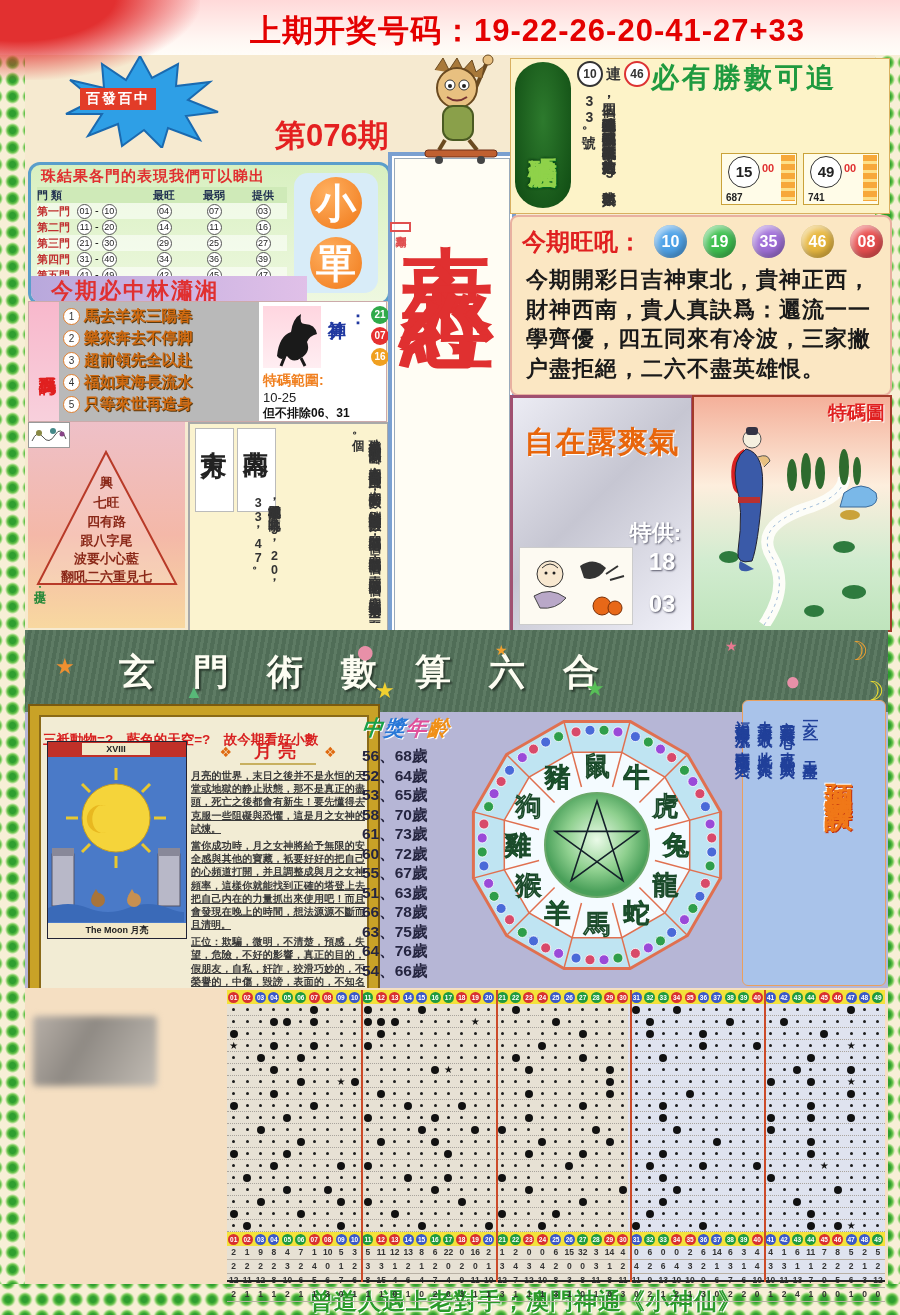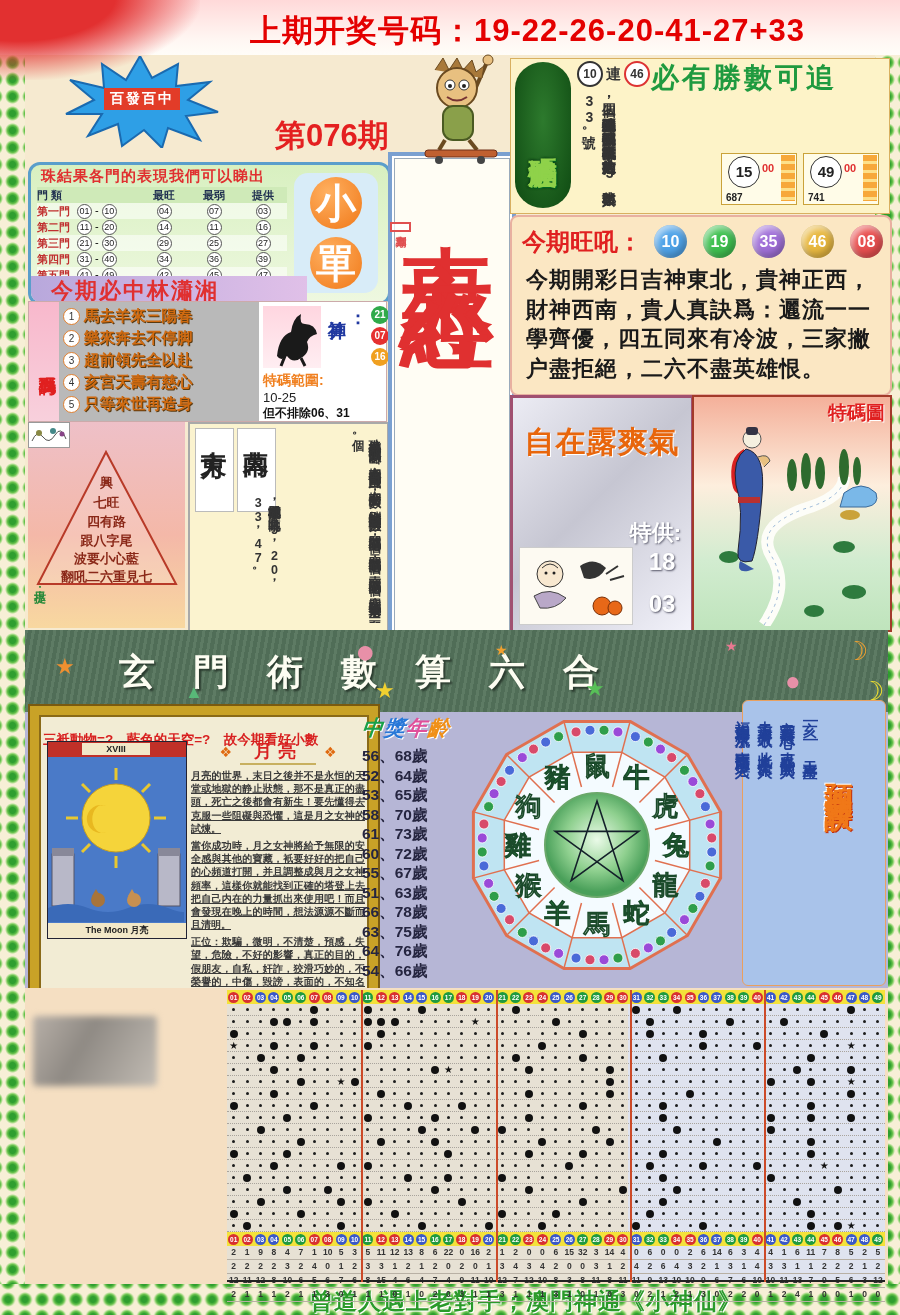--- a/index.html
+++ b/index.html
@@ -11,21 +11,21 @@
   
   #hdr{left:0;top:0;width:900px;height:55px;background:linear-gradient(180deg,#ffd9d9,#fff6f2 70%,#fffdf8);}
   #hdr .blob{position:absolute;left:-60px;top:-40px;width:260px;height:120px;background:radial-gradient(ellipse at 30% 30%, #e23030 0 38%, rgba(226,48,48,0) 72%);}
   #hdr .t{position:absolute;left:250px;top:10px;font-size:31px;font-weight:bold;color:#e40000;letter-spacing:1px;font-family:"Liberation Sans",sans-serif;}
   
   .b-left{left:0;top:0;width:25px;height:1315px;}
   .b-right{left:875px;top:0;width:25px;height:1315px;}
   .b-bottom{left:0;top:1284px;width:900px;height:31px;}
   
   #burst{left:60px;top:56px;width:160px;height:92px;}
-  #burst .lbl{position:absolute;left:44px;top:32px;background:#e23c28;color:#fff;font-size:14px;font-weight:bold;padding:2px 6px;letter-spacing:2px;}
+  #burst .lbl{position:absolute;left:20px;top:32px;background:#e23c28;color:#fff;font-size:14px;font-weight:bold;padding:2px 6px;letter-spacing:2px;}
   #issue{left:275px;top:115px;font-size:31px;font-weight:bold;color:#e42020;}
   #monkey{left:395px;top:52px;width:130px;height:112px;z-index:5;}
   
   #anbox{left:28px;top:162px;width:357px;height:137px;border:3px solid #5a9ecb;border-radius:12px;background:linear-gradient(180deg,#d8f0c0,#eef8e0);overflow:hidden;}
   #anbox .ti{color:#e03030;font-weight:bold;font-size:15px;padding:2px 0 0 10px;letter-spacing:1px;}
   #antab{position:absolute;left:6px;top:22px;width:250px;}
   #antab .r{display:grid;grid-template-columns:40px 62px 50px 50px 48px;align-items:center;height:16px;font-size:11px;}
   #antab .hd{font-weight:bold;color:#203050;background:#cfeab8;}
   #antab .r:nth-child(even){background:rgba(255,255,255,.55);}
   #antab .g{color:#c03030;font-weight:bold;}
@@ -248,21 +248,21 @@
         <div class="l">
           <span class="n">2</span>
           <span class="tx">樂來奔去不停脚</span>
         </div>
         <div class="l">
           <span class="n">3</span>
           <span class="tx">超前領先全以赴</span>
         </div>
         <div class="l">
           <span class="n">4</span>
-          <span class="tx">亥宮天壽有慈心</span>
+          <span class="tx">福如東海長流水</span>
         </div>
         <div class="l">
           <span class="n">5</span>
           <span class="tx">只等來世再造身</span>
         </div>
       </div>
     <div id="poemright">
       <svg id="horse" viewBox="0 0 58 62">
         <path d="M14,50 Q16,30 28,26 Q30,12 38,8 Q36,18 42,18 Q52,18 54,28 Q46,30 44,36 Q48,46 38,52 Q30,58 24,50 Q18,56 14,50 Z" fill="#1a1a1a"></path>
         <line x1="22" y1="50" x2="18" y2="60" stroke="#1a1a1a" stroke-width="3"></line>

